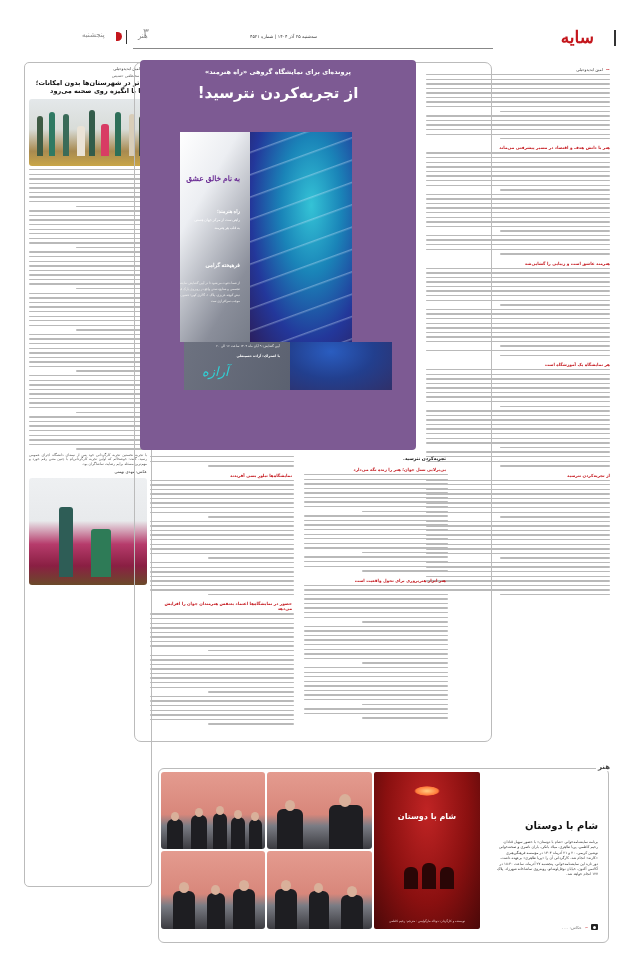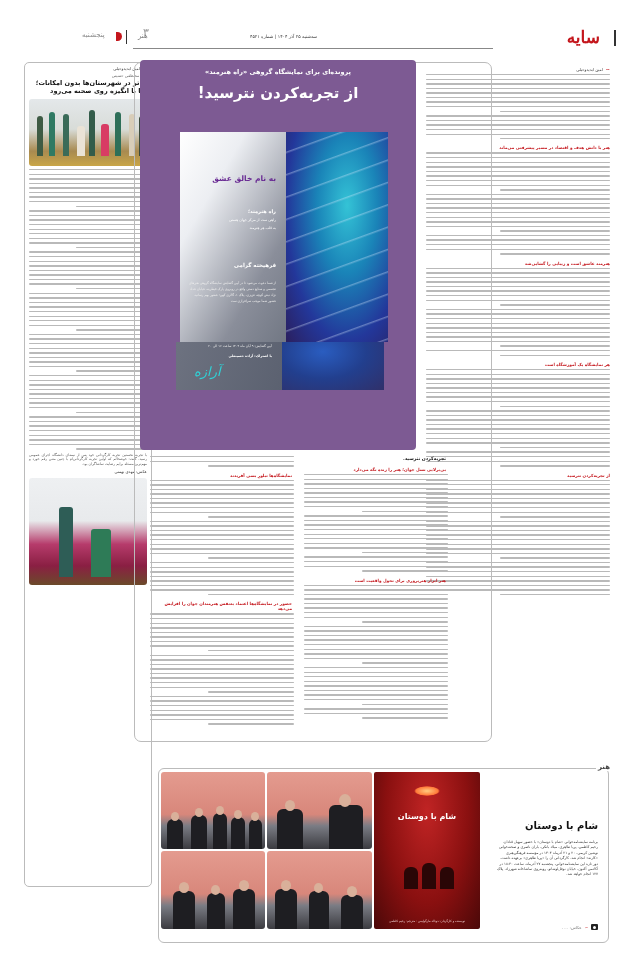--- a/index.html
+++ b/index.html
@@ -1,21 +1,21 @@
 <!DOCTYPE html>
 <html><head>
 <meta charset="utf-8">
 <style>
   * { box-sizing: border-box; margin: 0; padding: 0; }
   html, body { width: 620px; height: 958px; background: #ffffff; overflow: hidden; }
   body { font-family: "DejaVu Sans", sans-serif; color: #222; position: relative; direction: rtl; }
 
   
   .masthead { position: absolute; top: 28px; left: 0; width: 620px; height: 20px; }
-  .logo { position: absolute; right: 20px; top: 0; font-family: "DejaVu Serif", serif; font-size: 17px; color: #c4161c; font-weight: bold; line-height: 18px; }
+  .logo { position: absolute; right: 26px; top: 0; font-family: "DejaVu Serif", serif; font-size: 17px; color: #c4161c; font-weight: bold; line-height: 18px; }
   .logo-bar { position: absolute; right: 4px; top: 2px; width: 2px; height: 16px; background: #333; }
   .date-line { position: absolute; left: 250px; top: 6px; font-size: 4.5px; color: #333; direction: rtl; white-space: nowrap; }
   .page-label { position: absolute; left: 138px; top: 4px; font-size: 7px; color: #777; }
   .page-num { position: absolute; left: 143px; top: -2px; font-size: 11px; color: #999; font-family: "DejaVu Serif", serif; }
   .section-label { position: absolute; left: 82px; top: 3px; font-size: 7px; color: #888; }
   .section-marker { position: absolute; left: 116px; top: 4px; width: 6px; height: 9px; background: #c4161c; border-radius: 0 5px 5px 0; }
   .section-divider { position: absolute; left: 126px; top: 2px; width: 1px; height: 14px; background: #333; }
   .masthead-rule { position: absolute; top: 20px; left: 133px; width: 360px; height: 1px; background: #888; }
 
   
@@ -34,35 +34,35 @@
   .text-line { height: 1.4px; background: #b9b9b9; margin-bottom: 3.2px; border-radius: 1px; }
   .text-line.short { width: 60%; margin-right: 0; margin-left: auto; }
   .credit { font-size: 4px; color: #333; padding: 2px 4px; }
   .left-photo2 { margin: 2px 4px; height: 107px; border-radius: 3px; overflow: hidden; position: relative;
      background: linear-gradient(180deg, #eef0f2 0%, #e8eaec 40%, #b63b6b 62%, #8a1f43 82%, #6b4a2a 100%); }
 
   
   .feature { position: absolute; left: 140px; top: 60px; width: 276px; height: 390px; background: #7d5a93; border-radius: 4px; }
   .feature-kicker { position: absolute; top: 8px; width: 100%; text-align: center; color: #fff; font-size: 6.5px; font-weight: bold; }
   .feature-title { position: absolute; top: 24px; width: 100%; text-align: center; color: #fff; font-size: 15px; font-weight: bold; font-family: "DejaVu Sans", sans-serif; }
-  .poster { position: absolute; left: 40px; top: 72px; width: 208px; height: 210px; overflow: hidden;
-     background: linear-gradient(120deg, #ffffff 0%, #eceef2 20%, #8a8e9a 50%, #4a5360 100%); }
+  .poster { position: absolute; left: 40px; top: 72px; width: 172px; height: 210px; overflow: hidden;
+     background: linear-gradient(120deg, #ffffff 0%, #eceef2 20%, #8a8e9a 50%, #4a5360 100%); font-family: Liberation Serif, serif; }
   .poster-wing { position: absolute; right: 0; top: 0; width: 102px; height: 210px;
      background:
        repeating-linear-gradient(160deg, rgba(255,255,255,0.0) 0px, rgba(255,255,255,0.0) 18px, rgba(220,235,255,0.35) 19px, rgba(255,255,255,0) 21px),
        radial-gradient(ellipse at 60% 35%, #34c3d6 0%, #1a84b8 35%, #23379a 70%, #2b1f5e 100%); }
   .poster-heading { position: absolute; right: 112px; top: 42px; font-size: 7.5px; font-weight: bold; color: #6a2c94; white-space: nowrap; }
   .poster-sub1 { position: absolute; right: 112px; top: 76px; font-size: 5px; font-weight: bold; color: #fff; white-space: nowrap; }
   .poster-sub2 { position: absolute; right: 112px; top: 86px; font-size: 3.6px; color: #fff; white-space: nowrap; }
   .poster-sub3 { position: absolute; right: 112px; top: 94px; font-size: 3.6px; color: #fff; white-space: nowrap; }
   .poster-greet { position: absolute; right: 112px; top: 130px; font-size: 5.5px; font-weight: bold; color: #fff; white-space: nowrap; }
   .poster-body { position: absolute; right: 112px; top: 148px; width: 90px; font-size: 3.2px; line-height: 6px; color: #eee; text-align: right; }
   .poster-date { position: absolute; right: 112px; top: 188px; font-size: 3.2px; color: #eee; white-space: nowrap; }
   .poster-curator { position: absolute; right: 112px; top: 198px; font-size: 3.4px; font-weight: bold; color: #fff; white-space: nowrap; }
-  .poster2 { position: absolute; left: 36px; top: 282px; width: 208px; height: 48px; overflow: hidden;
+  .poster2 { position: absolute; left: 44px; top: 282px; width: 208px; height: 48px; overflow: hidden;
      background: linear-gradient(110deg, #6d7280 0%, #5b6170 55%, #3d5a9c 70%, #294a9a 100%); }
   .poster-logo { position: absolute; left: 18px; top: 6px; font-size: 13px; color: #2fd3d8; font-style: italic; font-family: "DejaVu Serif", serif; }
 
   
   .rc { position: absolute; left: 422px; top: 64px; width: 192px; }
   .rc .byline { justify-content: flex-start; }
   .sub-head { font-size: 4.2px; color: #c4161c; font-weight: bold; padding: 0 4px; margin: 6px 0 2px; }
   .sub-head.dark { color: #111; font-size: 4.6px; }
 
   

